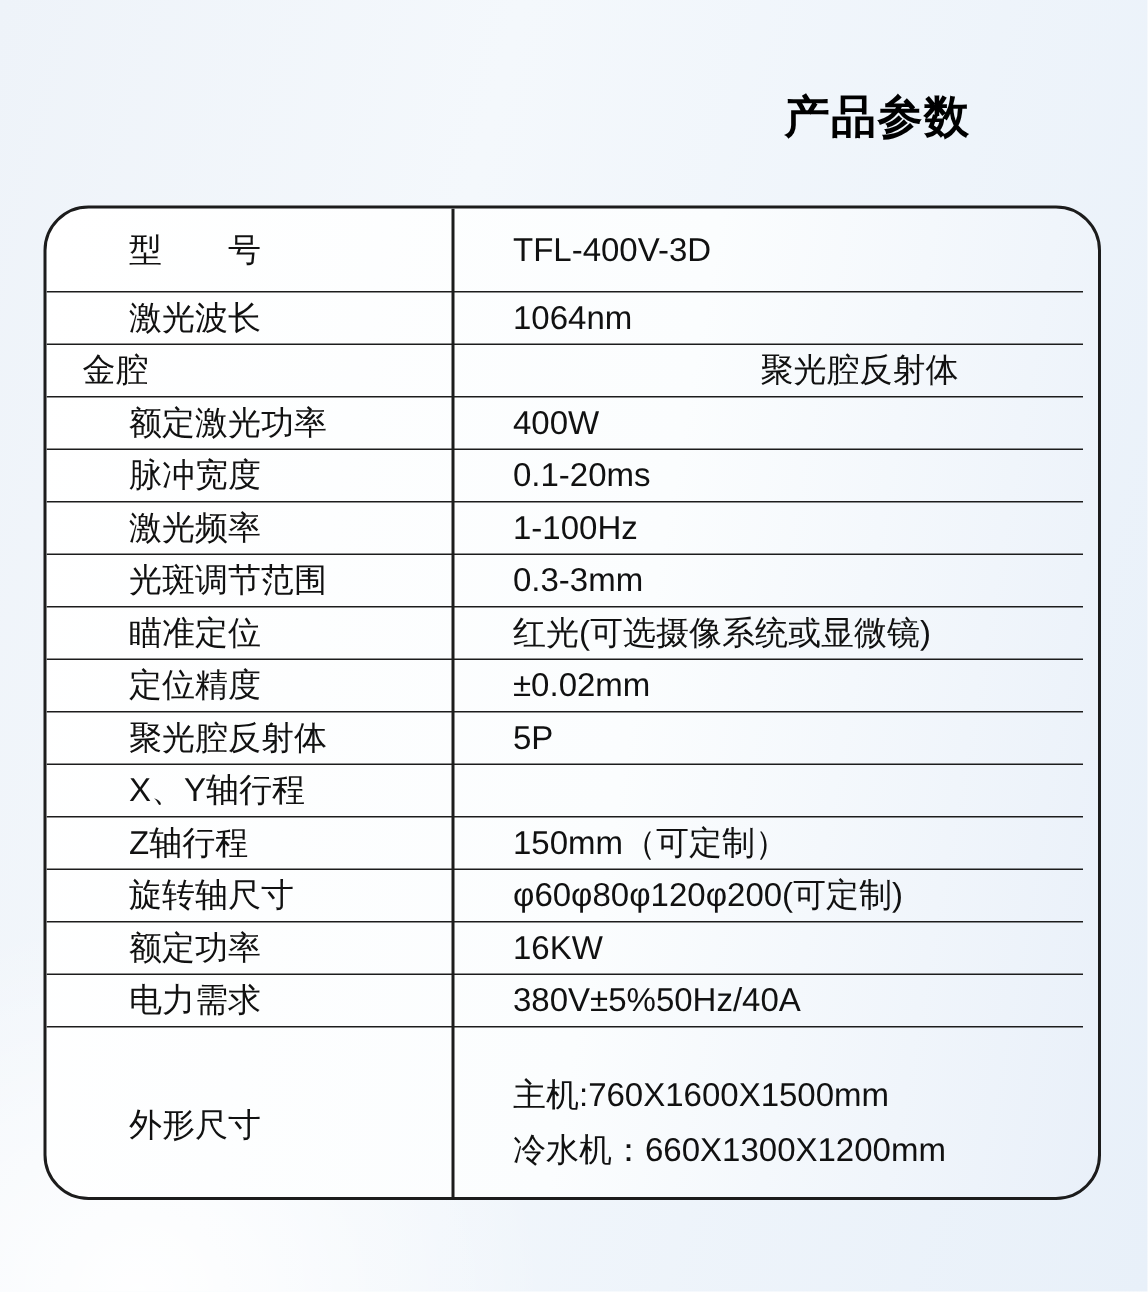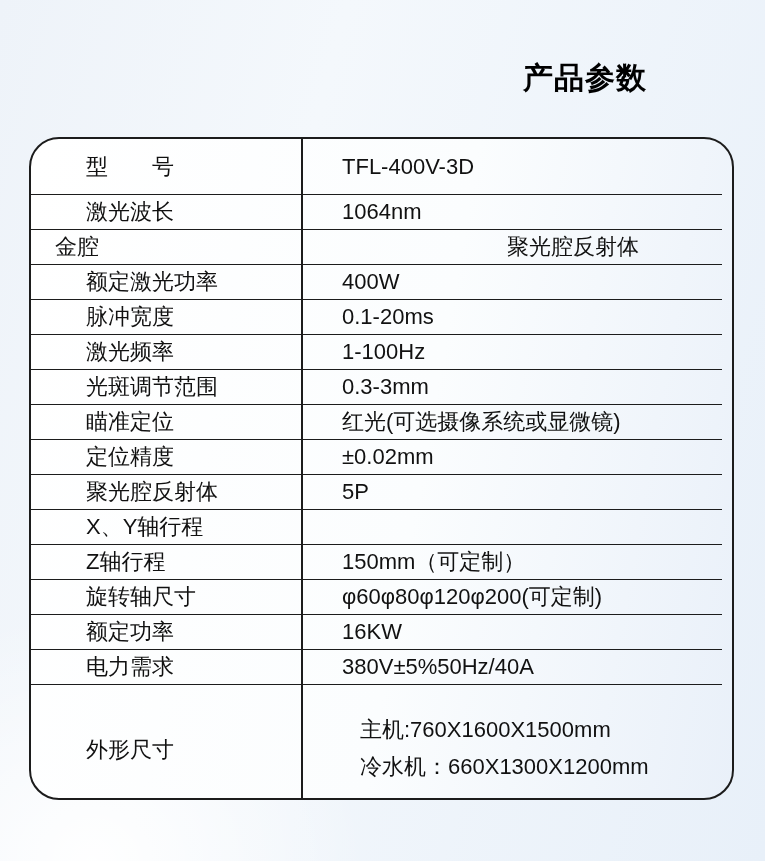--- a/index.html
+++ b/index.html
@@ -87,21 +87,20 @@
     padding-left: 55px;
   }
   .value-cell {
     flex: 1 1 auto;
     padding-left: 24px;
   }
   .spec-row.multiline .label-cell { padding-top: 17px; }
   .spec-row.multiline .value-cell {
     padding-top: 13px;
     line-height: 37px;
-    margin-left: 18px;
   }
 </style>
 </head>
 <body>
 
 <div class="page">
   <h1 class="page-title">产品参数</h1>
 
   <div class="spec-card">
     <div class="col-divider"></div>

